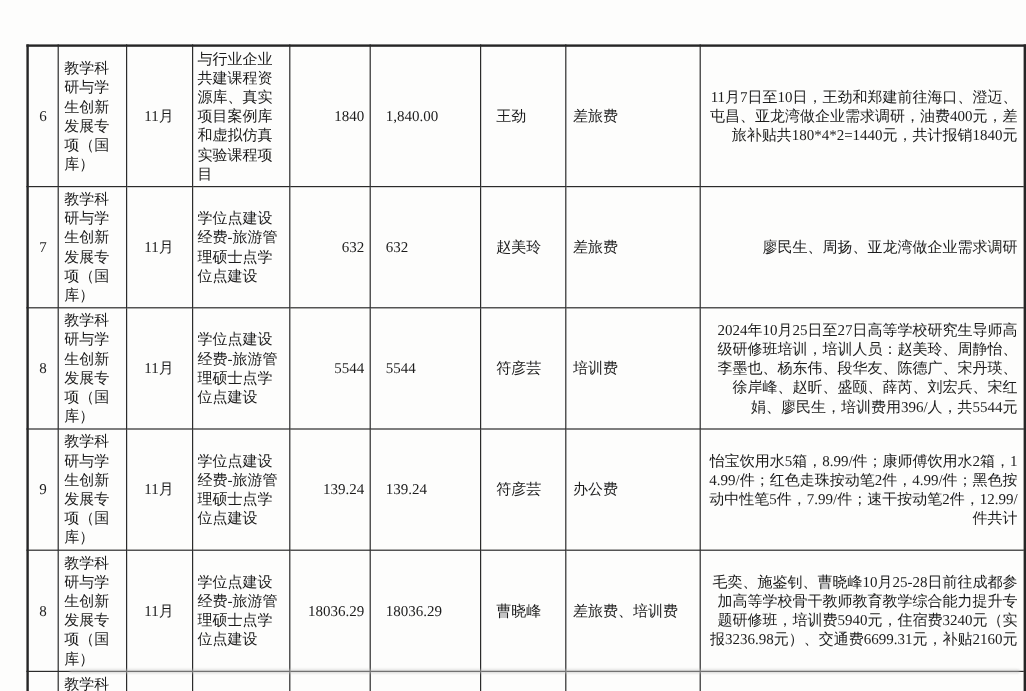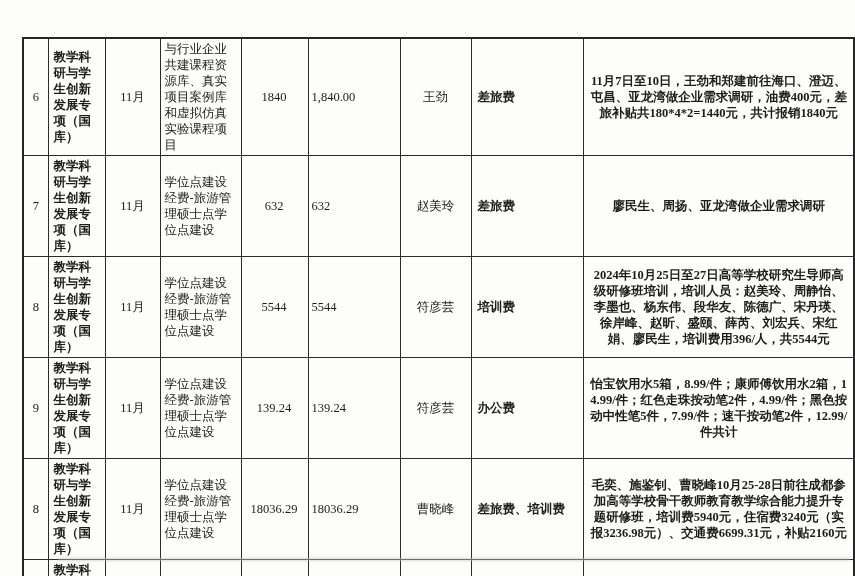--- a/index.html
+++ b/index.html
@@ -11,34 +11,34 @@
   .page{position:relative;width:855px;height:576px;background:#fdfdfc;}
   table.expense{
     position:absolute;left:22px;top:37px;width:831px;
     border-collapse:collapse;table-layout:fixed;
     border:2px solid #262626;
   }
   td{
     border:1.4px solid #2b2b2b;
     font-size:12.5px;line-height:1.28;
     vertical-align:middle;
-    padding:2px 3px;
+    padding:2px 13px;
     word-break:break-all;
     overflow:hidden;
   }
   
   .c-no{text-align:center;padding:0;}
-  .c-project{text-align:left;padding:2px 3px 2px 5px;font-weight:bold;}
+  .c-project{text-align:left;padding:2px 3px 2px 5px;}
   .c-month{text-align:center;}
   .c-item{text-align:left;padding:2px 2px 2px 4px;}
-  .c-amt1{text-align:center;padding-right:4px;}
+  .c-amt1{text-align:right;padding-right:4px;}
   .c-amt2{text-align:left;padding-right:5px;}
-  .c-person{text-align:center;margin-left:24px;}
-  .c-type{text-align:left;padding-left:6px;font-weight:bold;}
-  .c-desc{text-align:center;padding:3px 5px 3px 6px;font-weight:bold;}
+  .c-person{text-align:left;margin-left:24px;}
+  .c-type{text-align:left;padding-left:6px;}
+  .c-desc{text-align:right;padding:3px 5px 3px 6px;}
   
   tbody tr:nth-child(1){height:85px;}
   tbody tr:nth-child(2){height:71px;}
   tbody tr:nth-child(3){height:78px;}
   tbody tr:nth-child(4){height:69px;}
   tbody tr:nth-child(5){height:70px;}
   tbody tr:nth-child(6){height:68px;}
   tbody tr:nth-child(7){height:74px;}
   .scan-shadow{
     position:absolute;left:58px;top:558px;width:792px;height:3px;

